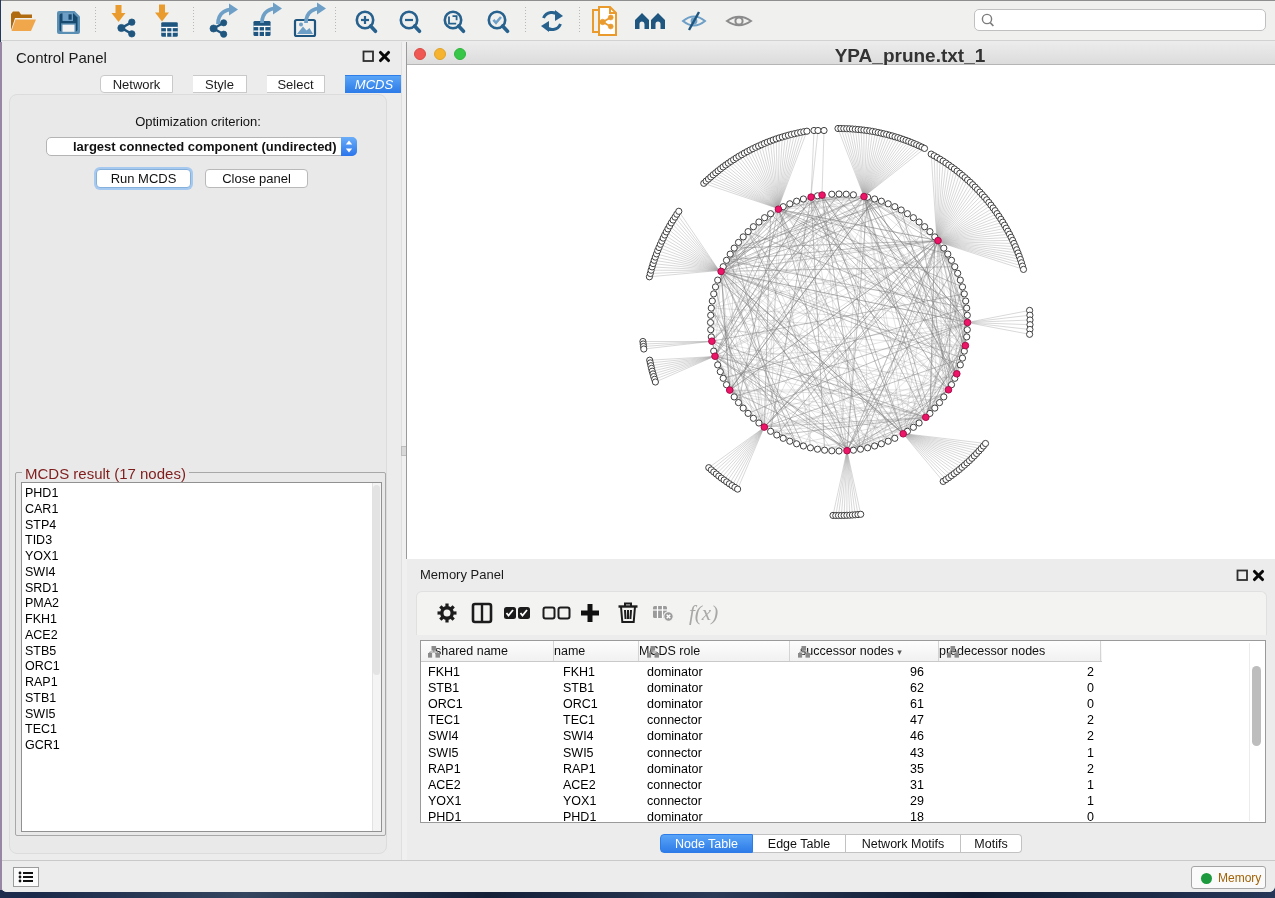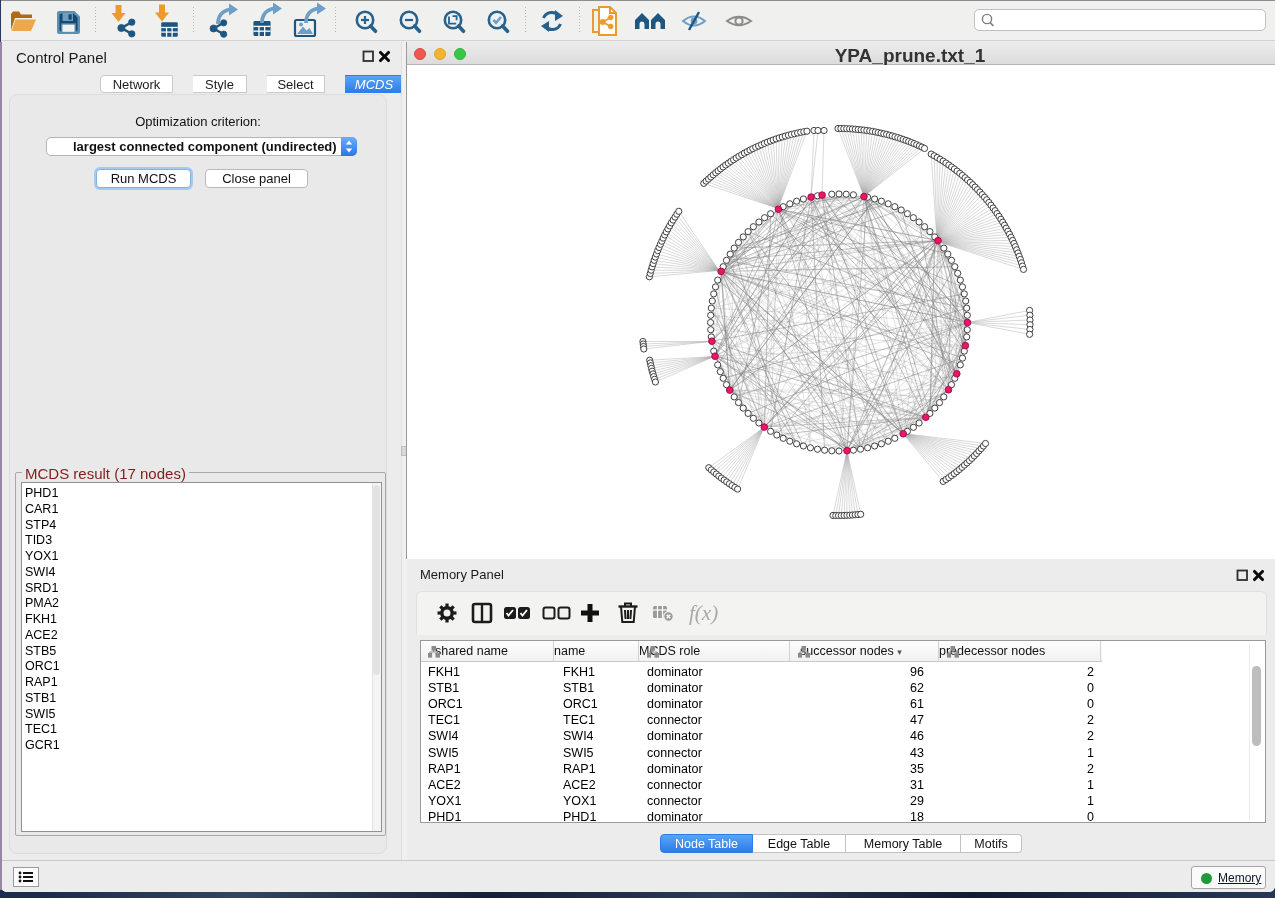--- a/index.html
+++ b/index.html
@@ -61,21 +61,21 @@
 #tscroll { position:absolute; right:1px; top:2px; width:15px; height:178px; border-left:1px solid #ececec; }
 #tthumb { position:absolute; right:3px; width:9px; top:23px; height:80px; background:#bdbdbd; border-radius:4.5px; }
 .btab { position:absolute; top:275px; height:19px; background:#fff; border:1px solid #c2c2c2; border-left:none;
   font-size:12.5px; color:#111; text-align:center; line-height:18px; }
 .btab.sel { background:linear-gradient(#58a4f8,#2e7ce8); color:#fff; border-color:#2e7ce8; }
 
 #status { left:0; top:860px; width:1274px; height:32px; background:#ececec; border-top:1px solid #c9c9c9; }
 #listbtn { position:absolute; left:12px; top:6px; width:26px; height:20px; background:#fbfbfb; border:1px solid #9b9b9b; }
 #membtn { position:absolute; left:1190px; top:5px; width:75px; height:23px; background:#fafafa; border:1px solid #a5a5a5; border-radius:3px; }
 #membtn .dot { position:absolute; left:9px; top:6px; width:11px; height:11px; border-radius:50%; background:#1d9a3d; }
-#membtn .txt { position:absolute; left:26px; top:4px; font-size:12px; color:#0f172a;text-decoration:underline; }
+#membtn .txt { position:absolute; left:26px; top:4px; font-size:12px; color:#a16207; }
 </style></head>
 <body>
 <div id="wall" class="abs"></div>
 <div class="abs" style="left:0;top:42px;width:2px;height:848px;background:#9787a5;z-index:5"></div>
 <div id="win" class="abs">
   <div id="topline" class="abs"></div>
   <div id="toolbar" class="abs"></div>
   <svg class="abs" style="left:0;top:1px" width="780" height="40">
       <g>
  <path d="M 10 13 L 10 29 L 14 17 L 31 17 L 31 13.5 L 20 13.5 L 18 10.5 L 12 10.5 Z" fill="#b06a10"></path>
@@ -1273,21 +1273,21 @@
             <span class="c4">18</span>
             <span class="c5">0</span>
           </div>
         </div>
       <div id="tscroll">
           <div id="tthumb"></div>
         </div>
     </div>
     <div class="btab sel" style="left:253px;width:93px;border-left:1px solid #2e7ce8;border-radius:4px 0 0 4px">Node Table</div>
     <div class="btab" style="left:346px;width:93px">Edge Table</div>
-    <div class="btab" style="left:439px;width:115px">Memory Table</div>
+    <div class="btab" style="left:439px;width:115px">Network Motifs</div>
     <div class="btab" style="left:554px;width:61px;border-radius:0 4px 4px 0">Motifs</div>
   </div>
   <svg class="abs" style="left:406px;top:591px" width="780" height="44">
       <g transform="translate(40,22)" fill="#1c1c1c">
  <circle cx="0" cy="0" r="5.2" fill="none" stroke="#1c1c1c" stroke-width="3.4"></circle>
  <g stroke="#1c1c1c" stroke-width="3.2">
   <line x1="0" y1="-9.5" x2="0" y2="-5"></line>
           <line x1="0" y1="9.5" x2="0" y2="5"></line>
   <line x1="-9.5" y1="0" x2="-5" y2="0"></line>
           <line x1="9.5" y1="0" x2="5" y2="0"></line>

